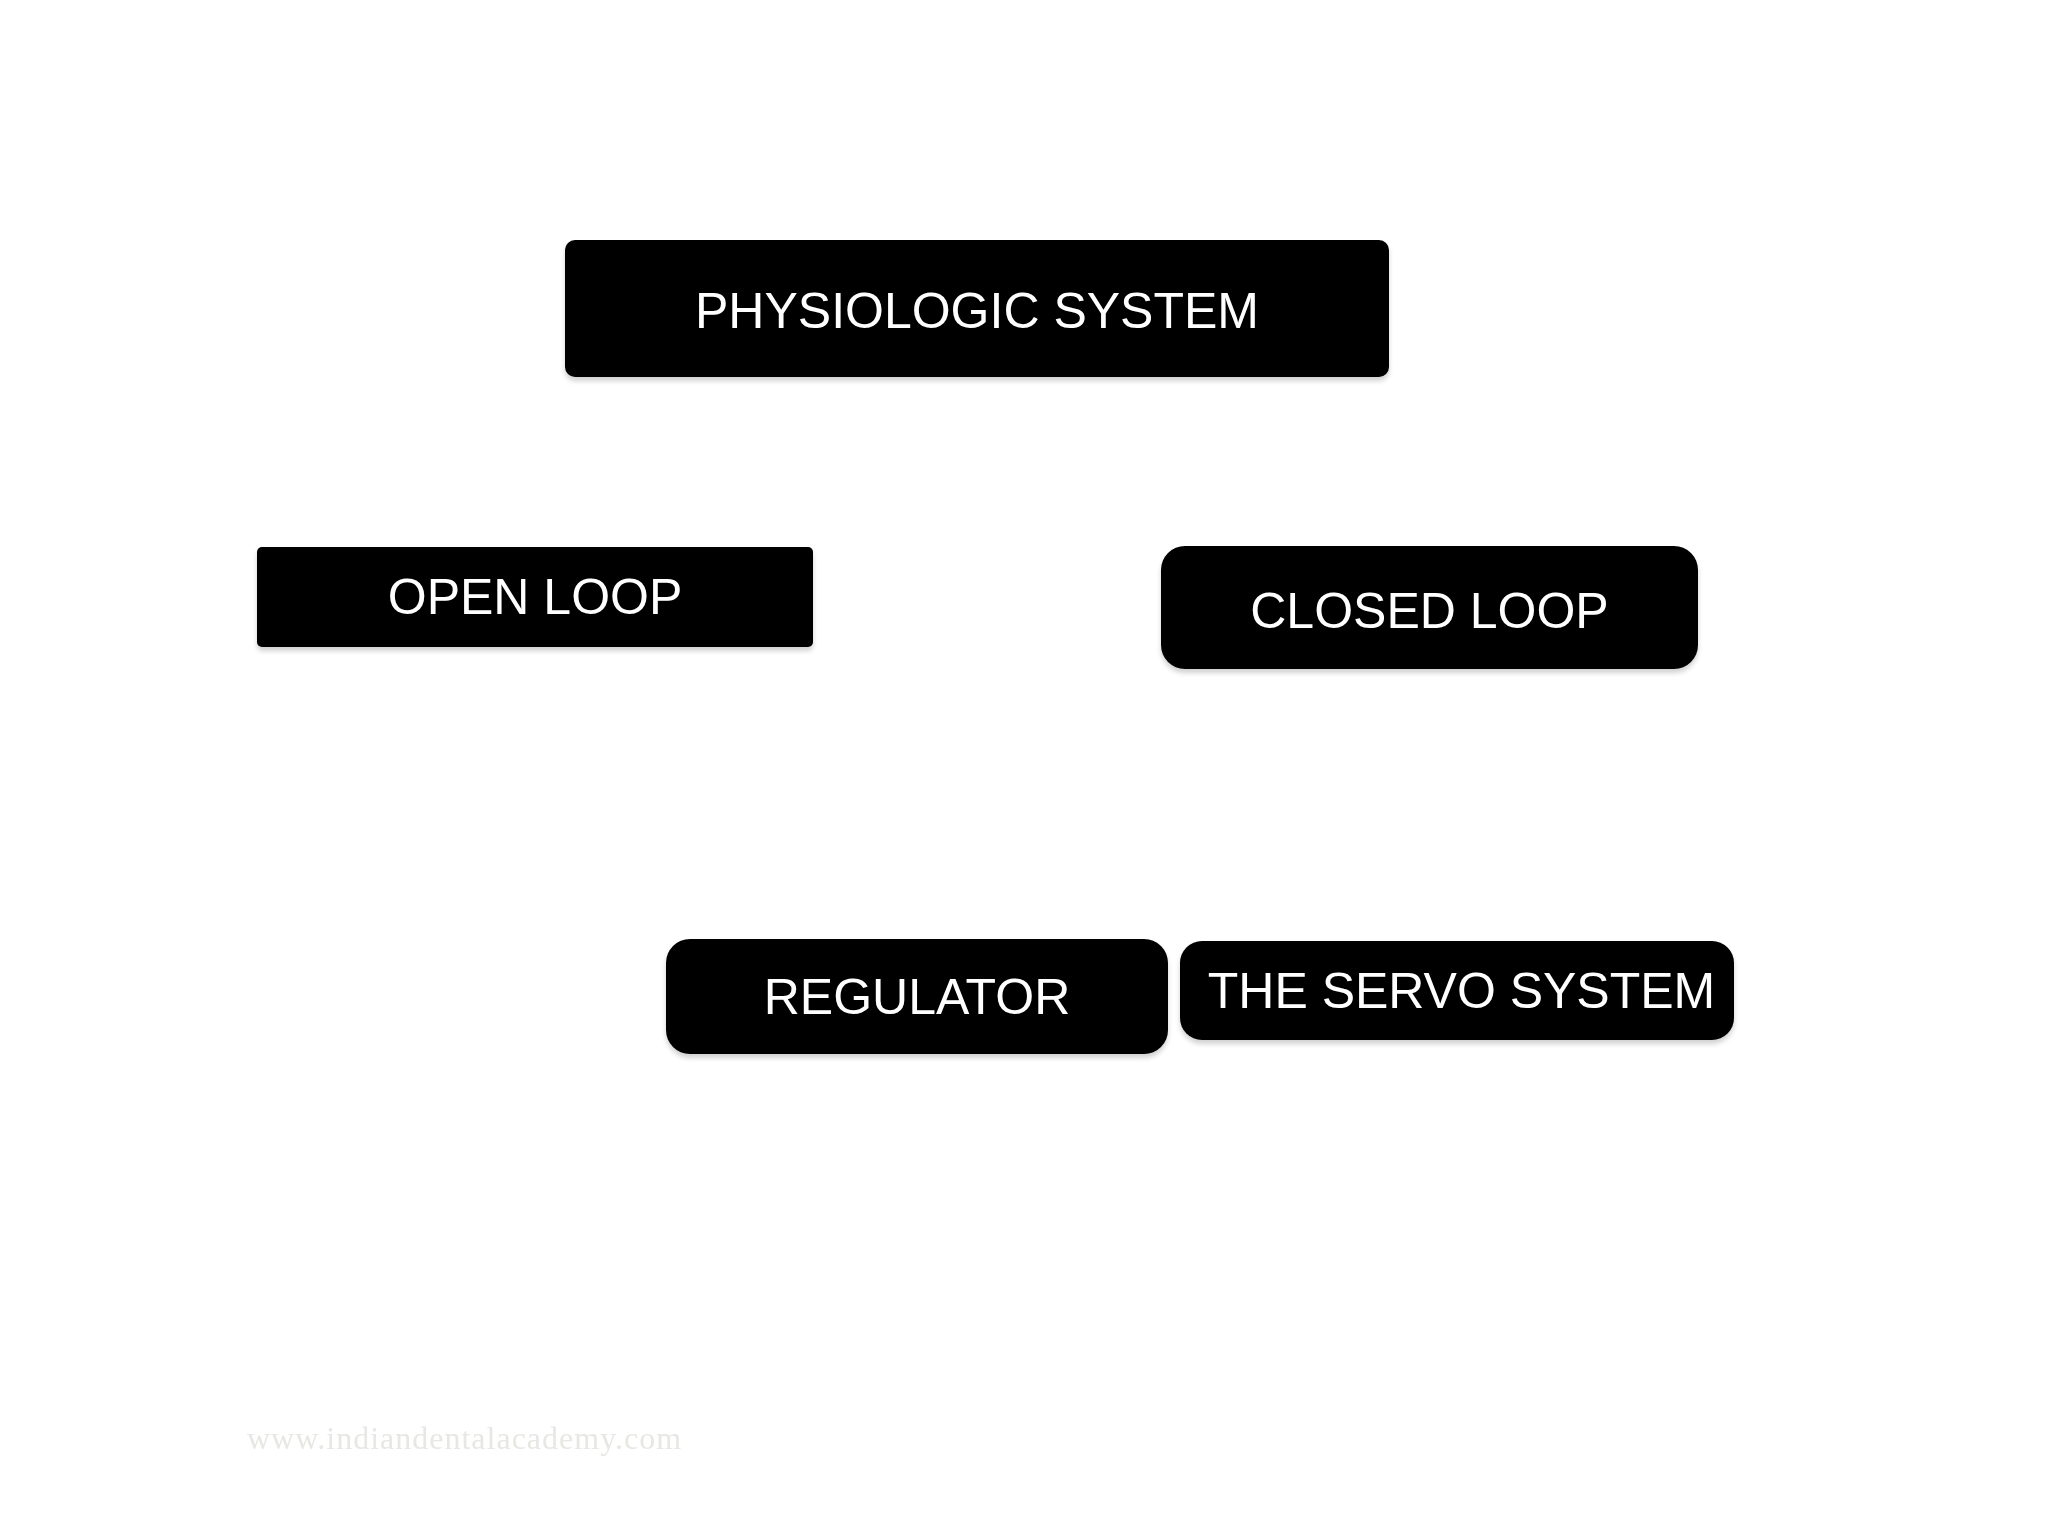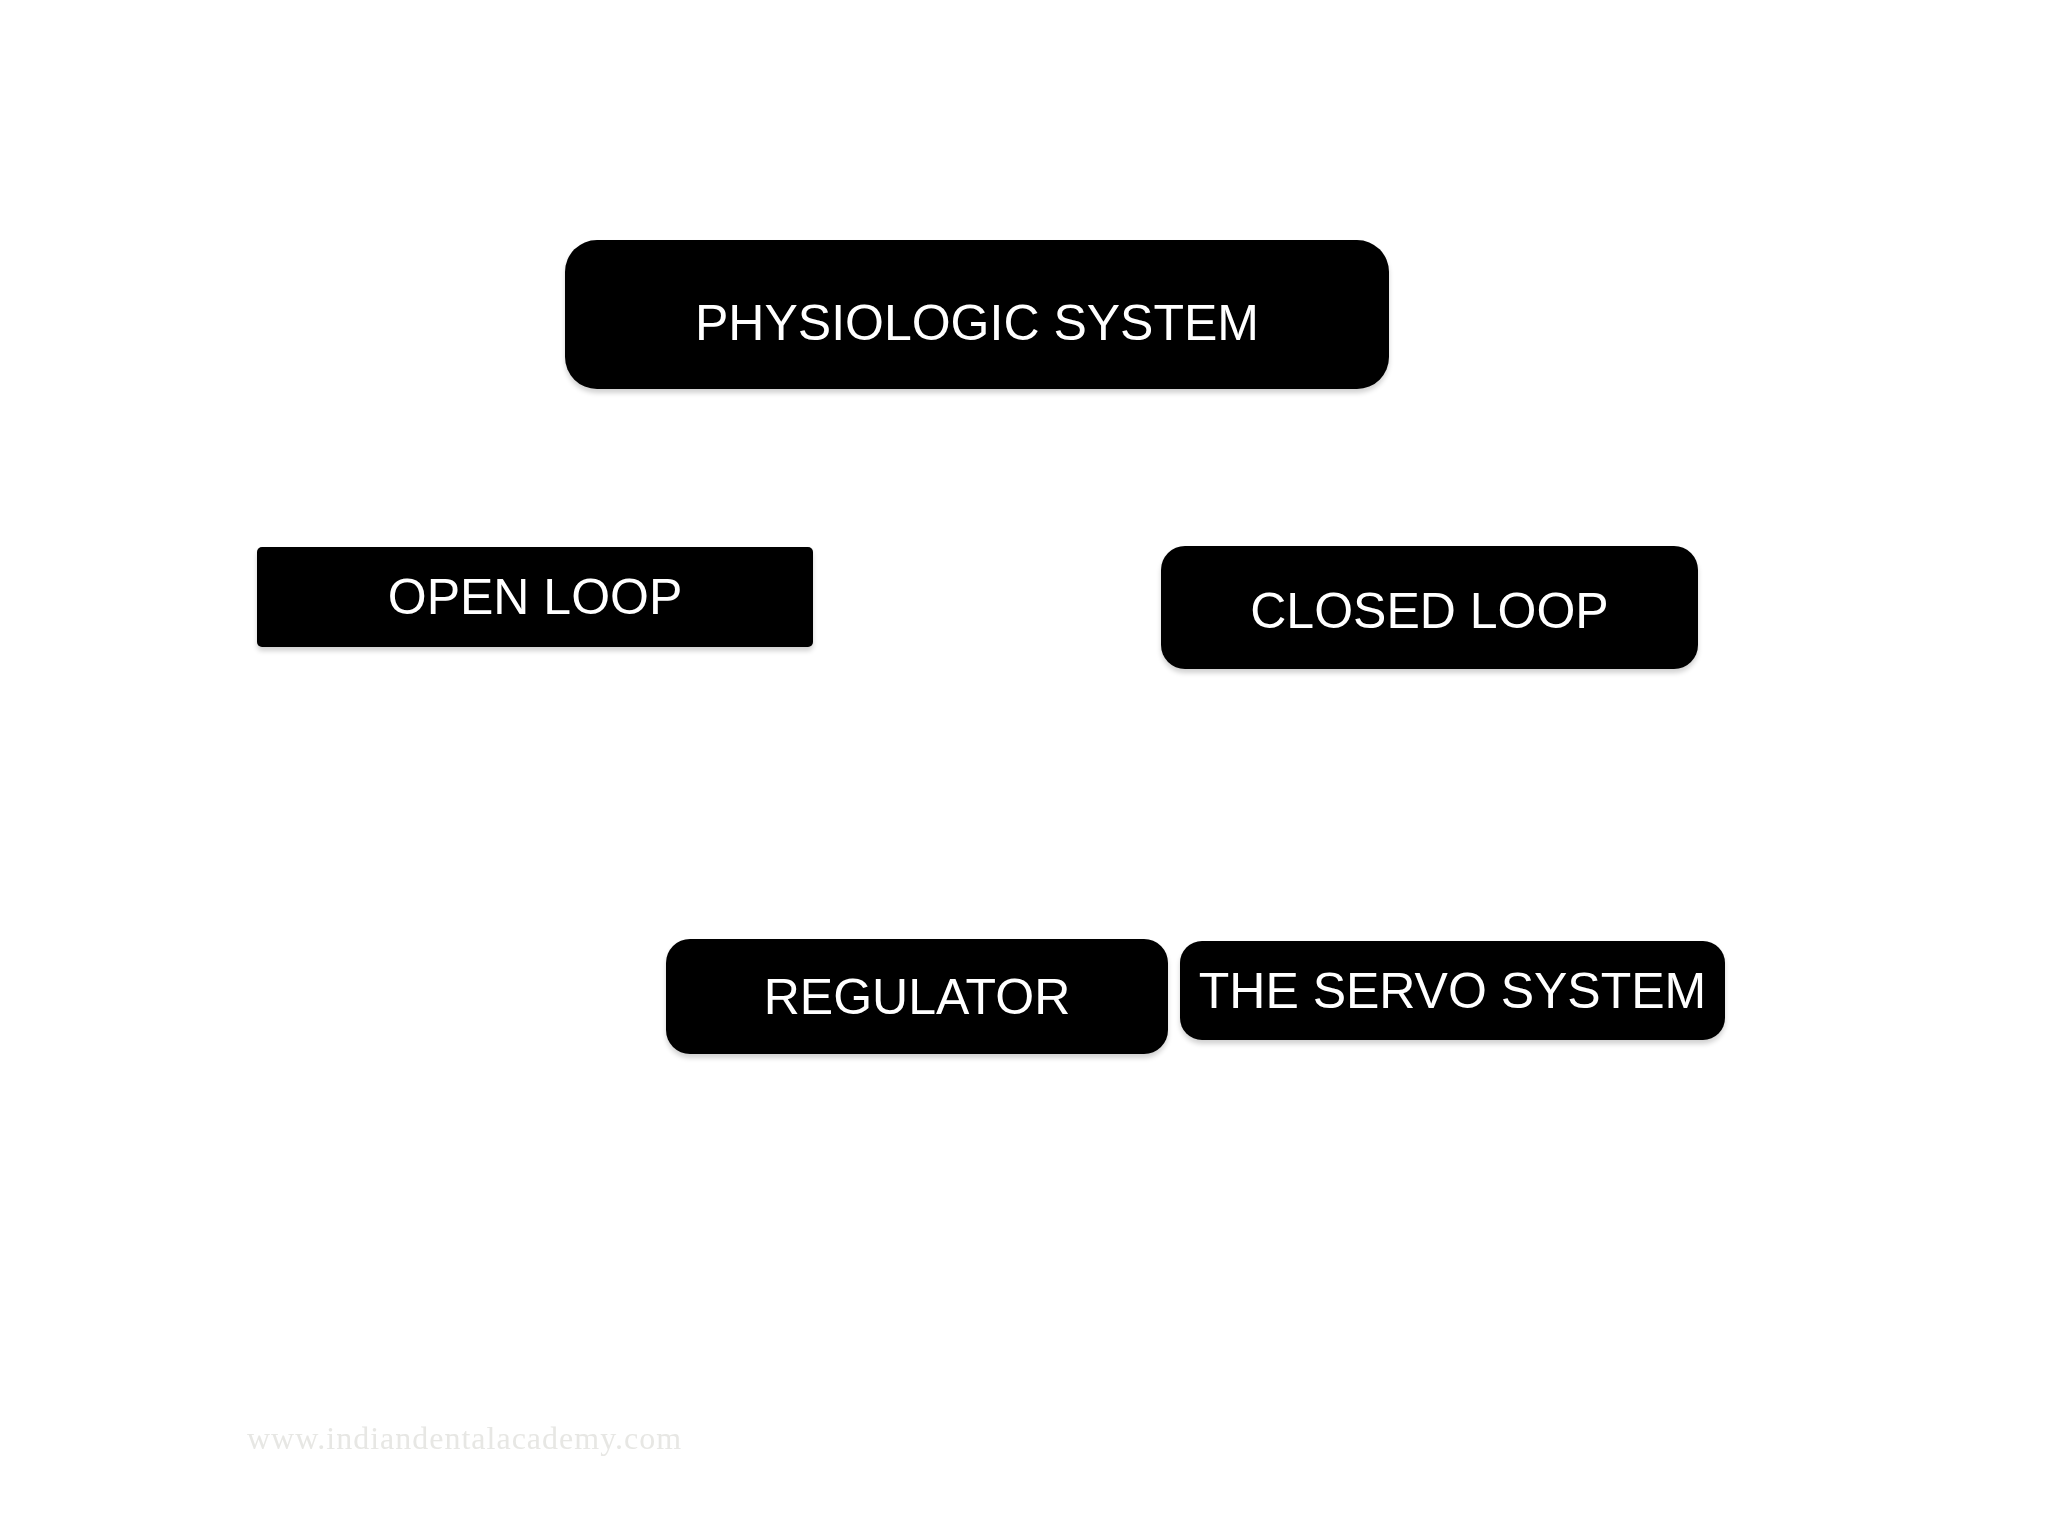--- a/index.html
+++ b/index.html
@@ -23,40 +23,41 @@
     align-items: center;
     justify-content: center;
     font-size: 50px;
     letter-spacing: 0px;
     white-space: nowrap;
     box-shadow: 0 4px 5px rgba(0,0,0,0.18);
   }
   
   .node-physiologic {
     left: 565px; top: 240px; width: 824px; height: 133px;
-    border-radius: 32px;
-    padding-top: 16px;
+    border-radius: 10px;
+    padding-top: 4px;
   }
   .node-open-loop {
     left: 257px; top: 547px; width: 556px; height: 100px;
     border-radius: 5px;
   }
   .node-closed-loop {
     left: 1161px; top: 546px; width: 537px; height: 117px;
     border-radius: 24px;
     padding-top: 6px;
   }
   .node-regulator {
     left: 666px; top: 923px; width: 502px; height: 115px;
     border-radius: 24px;
     margin-top: 16px;
   }
   .node-servo {
     left: 1180px; top: 941px; width: 545px; height: 99px;
     border-radius: 22px;
+    padding-left: 9px;
   }
   .watermark {
     position: absolute;
     left: 226px;
     top: 1420px;
     font-family: "Liberation Serif", serif;
     font-size: 32px;
     color: #e7e7e4;
     letter-spacing: 1px;
     white-space: nowrap;

